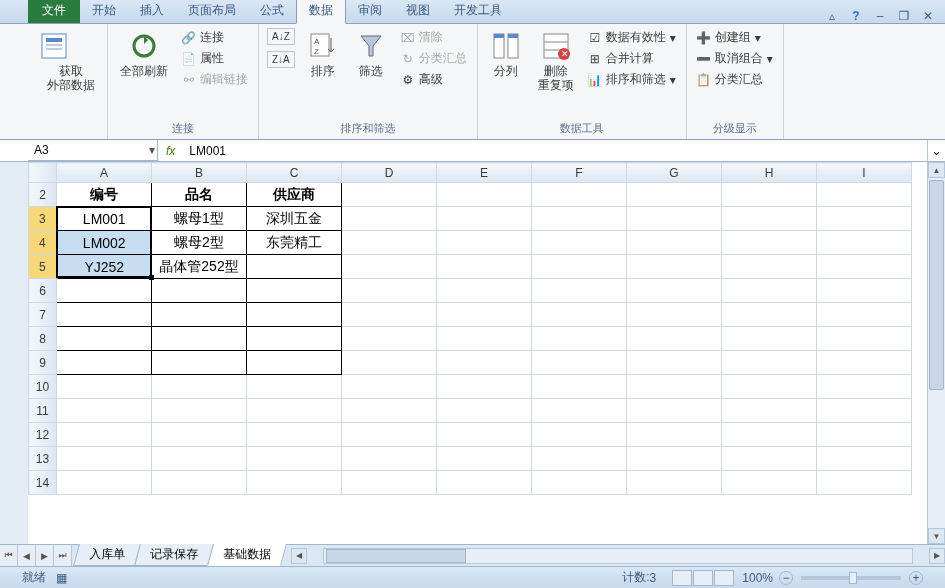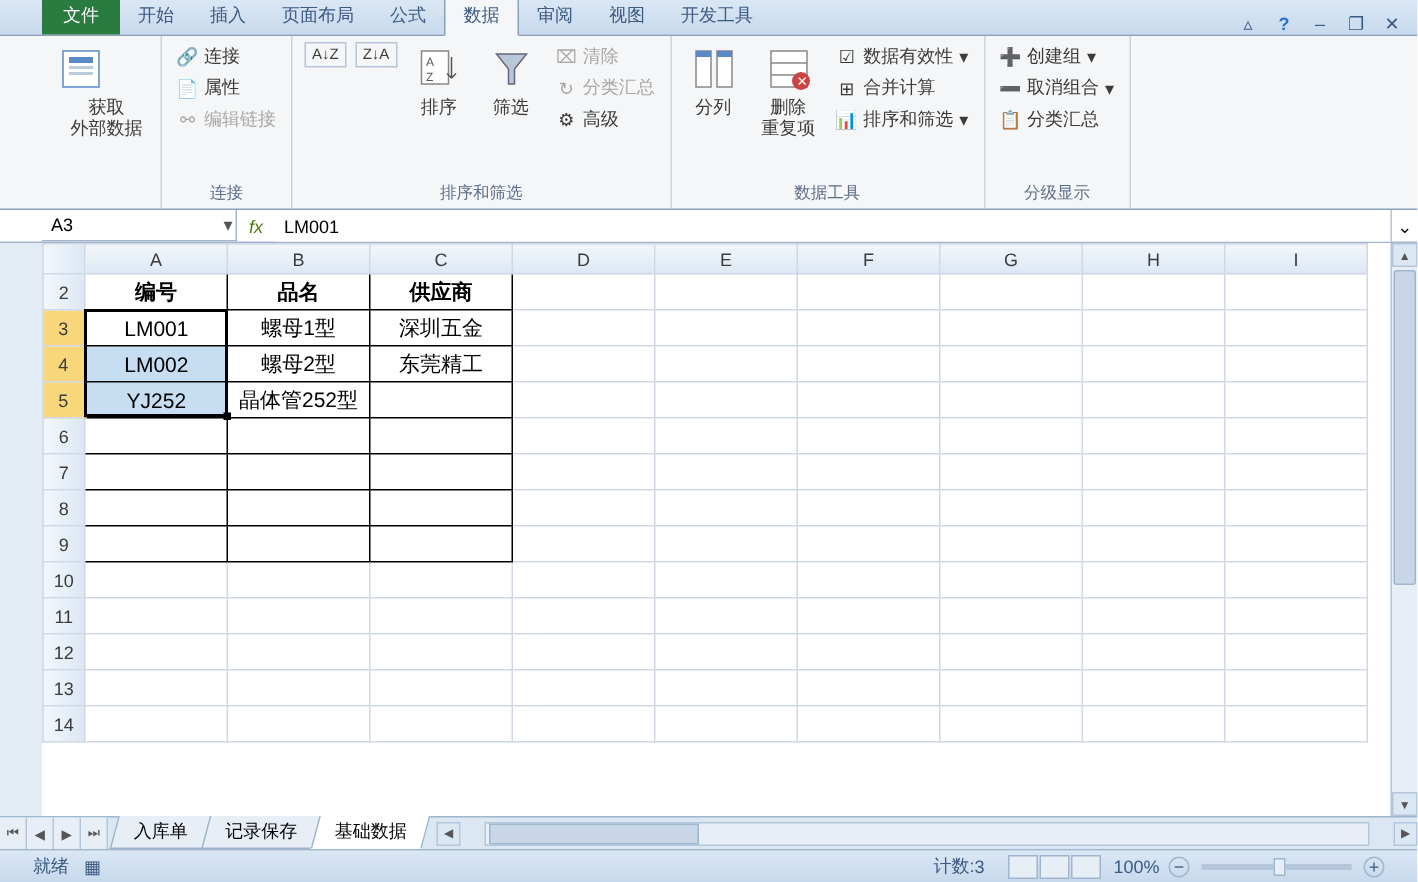--- a/index.html
+++ b/index.html
@@ -18,21 +18,21 @@
 .group { border-right: 1px solid #c8d3e0; display: flex; flex-direction: column; justify-content: space-between; padding: 4px 8px 1px; }
 .group-content { display: flex; gap: 8px; align-items: flex-start; flex: 1; }
 .group-label { text-align: center; color: #5c6f8a; font-size: 11px; padding-bottom: 2px; }
 .big-btn { display: flex; flex-direction: column; align-items: center; gap: 2px; padding: 2px 4px; cursor: pointer; }
 .big-btn .icon { width: 32px; height: 32px; }
 .big-btn .lbl { font-size: 12px; color: #3b3b3b; text-align: center; line-height: 1.2; white-space: nowrap; }
 .small-list { display: flex; flex-direction: column; gap: 2px; }
 .small-btn { display: flex; align-items: center; gap: 4px; padding: 1px 2px; cursor: pointer; font-size: 12px; color: #3b3b3b; white-space: nowrap; }
 .small-btn.disabled { color: #a8a8a8; }
 .small-icon { width: 14px; height: 14px; display: inline-flex; align-items:center; justify-content:center; }
-.sort-btns { display:flex; gap:6px; }
+.sort-btns { display:flex; flex-direction:column; gap:6px; }
 
 
 .fbar { height: 22px; display: flex; align-items: stretch; border-bottom: 1px solid #a3b5cc; background: #fff; }
 .namebox { width: 130px; border: 1px solid #a3b5cc; border-top:none; border-left:none; display: flex; align-items: center; padding: 0 6px; position: relative; background:#fff; margin-left:28px;}
 .namebox input { border: none; outline: none; width: 90px; font-size: 12px; }
 .namebox .dd { position:absolute; right:2px; color:#555; }
 .fx-btns { display:flex; align-items:center; padding: 0 8px; gap:6px; color:#888; }
 .formula-input { flex:1; border: none; padding: 0 6px; outline:none; font-size:12px; }
 
 
@@ -114,20 +114,27 @@
           </svg>
         <span class="lbl" style="white-space:pre-line;margin-left:35px;">获取
 外部数据</span>
       </div>
     </div>
     <div class="group-label"></div>
   </div>
 
   <div class="group">
     <div class="group-content">
+      <div class="big-btn">
+        <svg class="icon" viewBox="0 0 32 32">
+            <circle cx="16" cy="16" r="10" fill="none" stroke="#3a7a3a" stroke-width="3"></circle>
+            <path d="M16 6 l4 4 l-4 4 z" fill="#3a7a3a"></path>
+          </svg>
+        <span class="lbl">全部刷新</span>
+      </div>
       <div class="small-list">
         <div class="small-btn">
             <span class="small-icon">🔗</span>
             <span>连接</span>
           </div>
         <div class="small-btn">
             <span class="small-icon">📄</span>
             <span>属性</span>
           </div>
         <div class="small-btn disabled">

